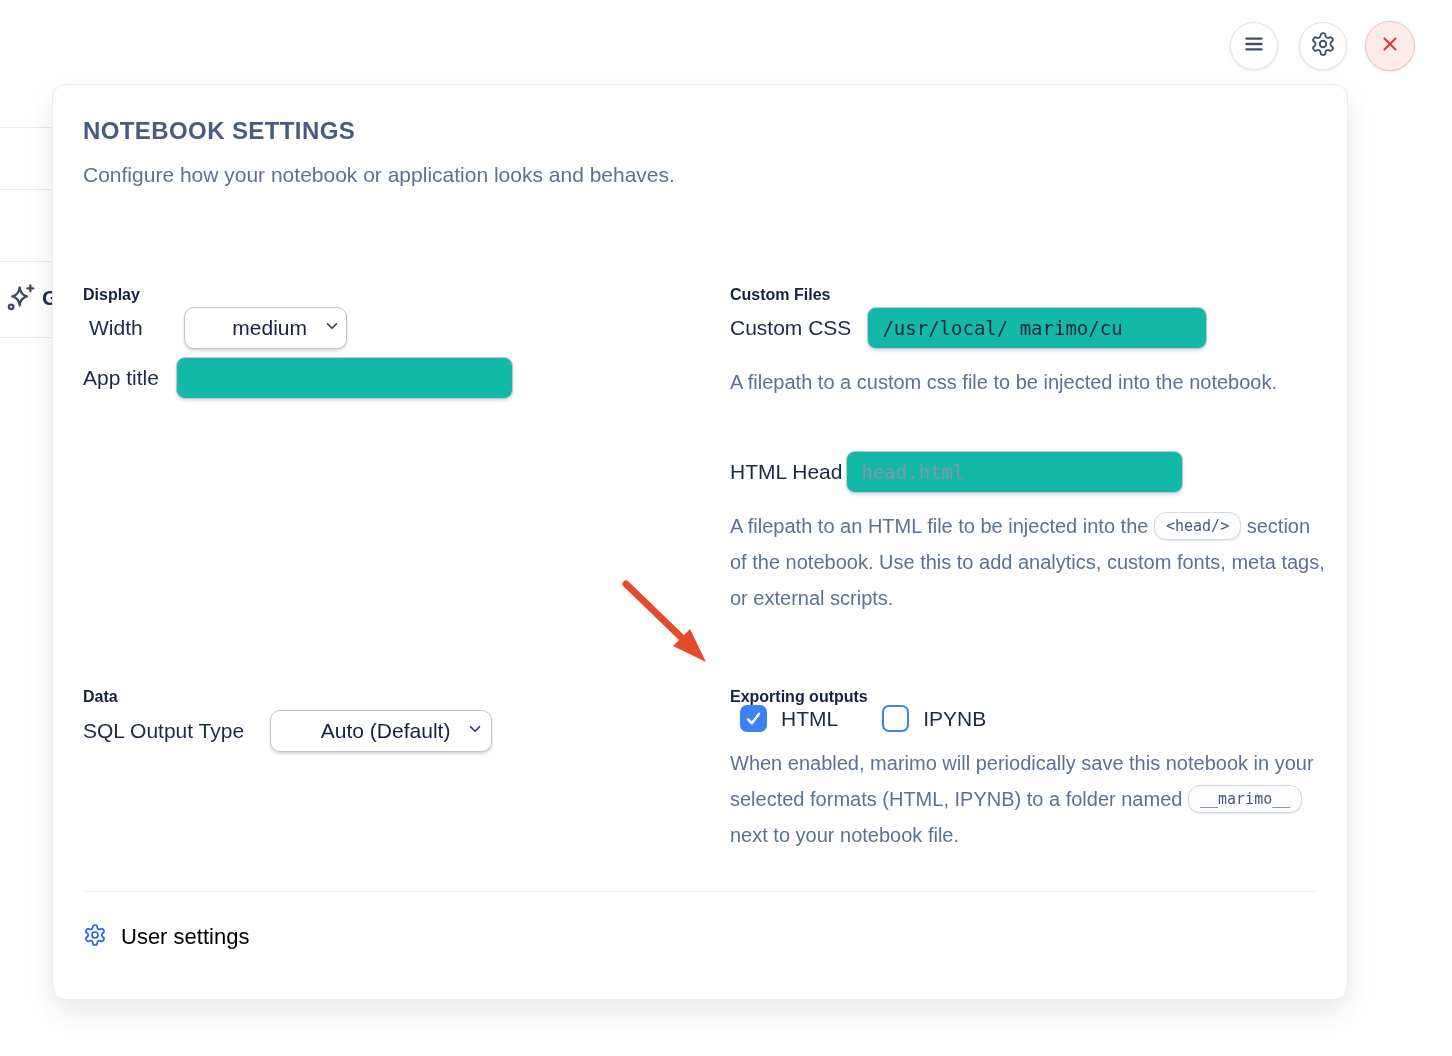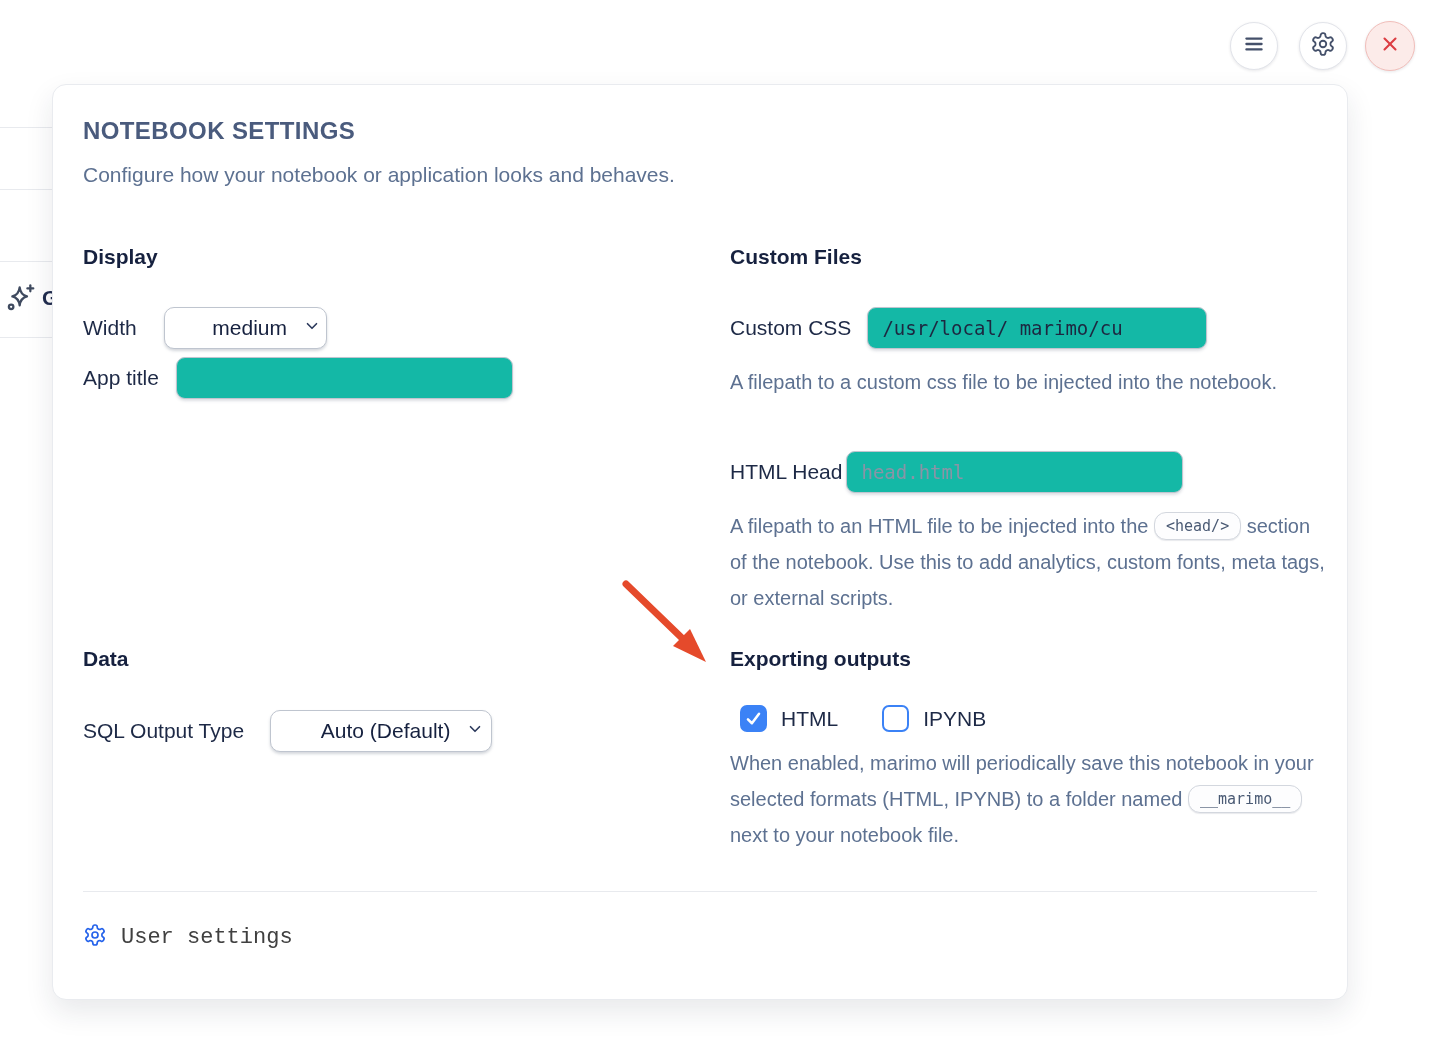--- a/index.html
+++ b/index.html
@@ -22,40 +22,40 @@
   .btn-gear { left:1299px; top:22px; }
   .btn-close { left:1365px; top:21px; width:50px; height:50px;
     background:#fcebe9; border:1px solid #f1beba; }
   
   .dialog { position:absolute; left:52px; top:84px; width:1296px; height:916px;
     background:#fff; border:1px solid #e9ebef; border-radius:14px;
     box-shadow:0 12px 28px rgba(30,40,60,.10); }
   .dlg-title { position:absolute; left:30px; top:32px; font-size:24px; font-weight:700;
     color:#4a5b7d; letter-spacing:.4px; }
   .dlg-sub { position:absolute; left:30px; top:78px; font-size:21px; color:#5d7191; }
-  .section-h { position:absolute; font-size:21px; font-weight:700; color:#16213f; }
+  .section-h { position:absolute; font-size:16px; font-weight:700; color:#16213f;margin-top:41px; }
   .row { position:absolute; display:flex; align-items:center; }
   .lbl { font-size:21px; color:#1d2946; }
   .selectbox { height:42px; display:flex; align-items:center; justify-content:center; gap:16px;
     border:1px solid #bfc5cf; border-radius:10px; background:#fff;
     box-shadow:0 2px 3px rgba(100,110,130,.28); font-size:21px; color:#16213f; cursor:pointer;padding-left:43px; }
   .textinput { height:42px; border:1px solid #c0c5cf; border-radius:9px; background:#14b8a6;
     box-shadow:0 2px 3px rgba(100,110,130,.22); padding:0 14px;
     font-family:"DejaVu Sans Mono", monospace; font-size:19px; color:#1d2740; outline:none; }
   .textinput::placeholder { color:#8a94a6; }
   .sans-input { font-family:"Liberation Sans", sans-serif; }
   .help { position:absolute; font-size:20px; line-height:36px; color:#5d7191; }
   .pill { display:inline-block; border:1px solid #d3d7de; border-radius:12px; background:#fdfdfe;
     padding:0 11px; font-family:"DejaVu Sans Mono", monospace; font-size:15px; color:#4a5a74;
     line-height:26px; vertical-align:2px; box-shadow:0 1px 1px rgba(100,110,130,.15); }
   .lnk { color:#2563eb; cursor:pointer; }
   .divider { position:absolute; left:30px; right:30px; top:806px; height:1px; background:#e8eaee; }
   .footer { position:absolute; left:30px; top:838px; display:flex; align-items:center; gap:14px;
     cursor:pointer; }
-  .footer-lnk { font-size:22px; color:#404040;font-family:Liberation Mono, monospace; }
+  .footer-lnk { font-size:22px; color:#000000; }
   
   .cbx-row { position:absolute; display:flex; align-items:center; gap:44px;margin-left:10px; }
   .cbx-item { display:flex; align-items:center; gap:14px; cursor:pointer; }
   .cbx { width:27px; height:27px; border-radius:7px; border:2px solid #3b82f6; background:#fff;
     display:flex; align-items:center; justify-content:center; }
   .cbx svg { display:none; }
   .cbx.checked { background:#3b82f6; border-color:#3b82f6; }
   .cbx.checked svg { display:block; }
   .cbx-lbl { font-size:21px; color:#1d2946; }
   
@@ -107,21 +107,21 @@
       </svg>
     </span>
   </div>
 
   <div class="dialog">
     <div class="dlg-title">NOTEBOOK SETTINGS</div>
     <div class="dlg-sub">Configure how your notebook or application looks and behaves.</div>
 
     <div class="section-h" style="left:30px; top:160px">Display</div>
 
-    <div class="row" style="left:30px; top:222px; gap:27px">
+    <div class="row" style="left:36px; top:222px; gap:41px">
       <span class="lbl">Width</span>
       <div class="selectbox" style="width:163px">
         <span>medium</span>
         <span>
           <svg width="18" height="18" viewBox="0 0 24 24" fill="none" stroke="#2c3a5c" stroke-width="2.2" stroke-linecap="round" stroke-linejoin="round">
               <polyline points="6 9 12 15 18 9"></polyline>
             </svg>
         </span>
       </div>
     </div>

